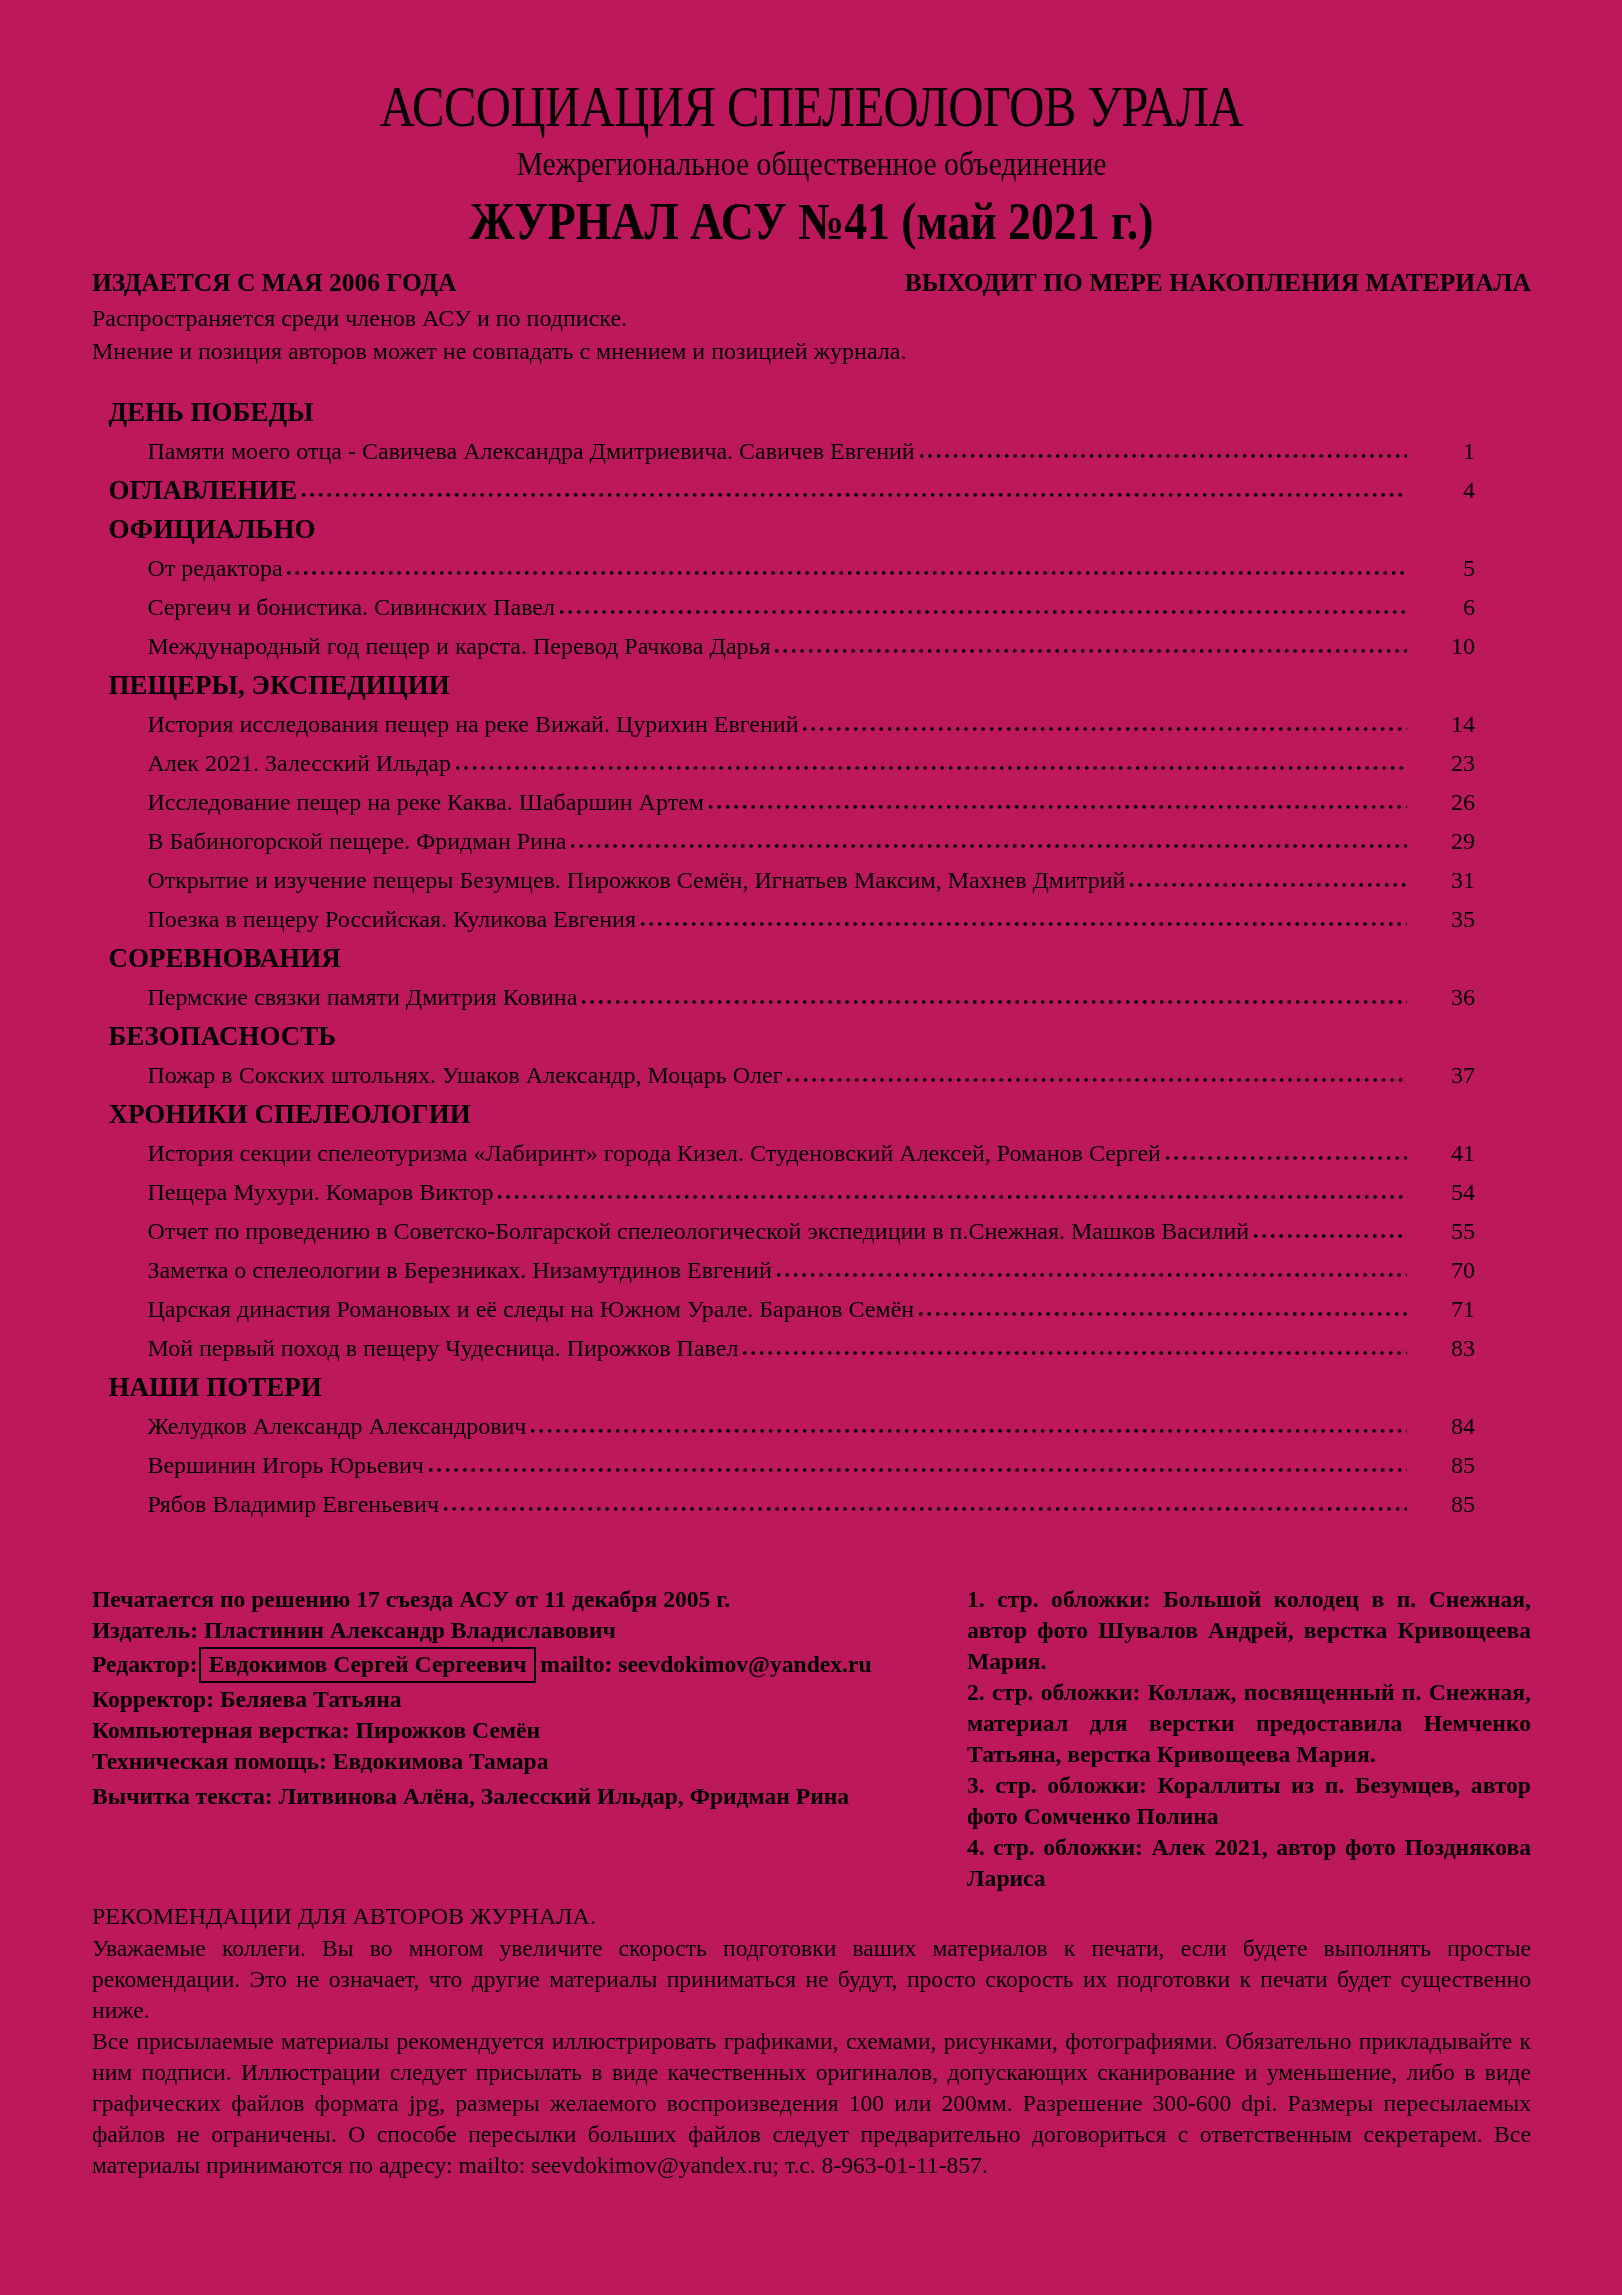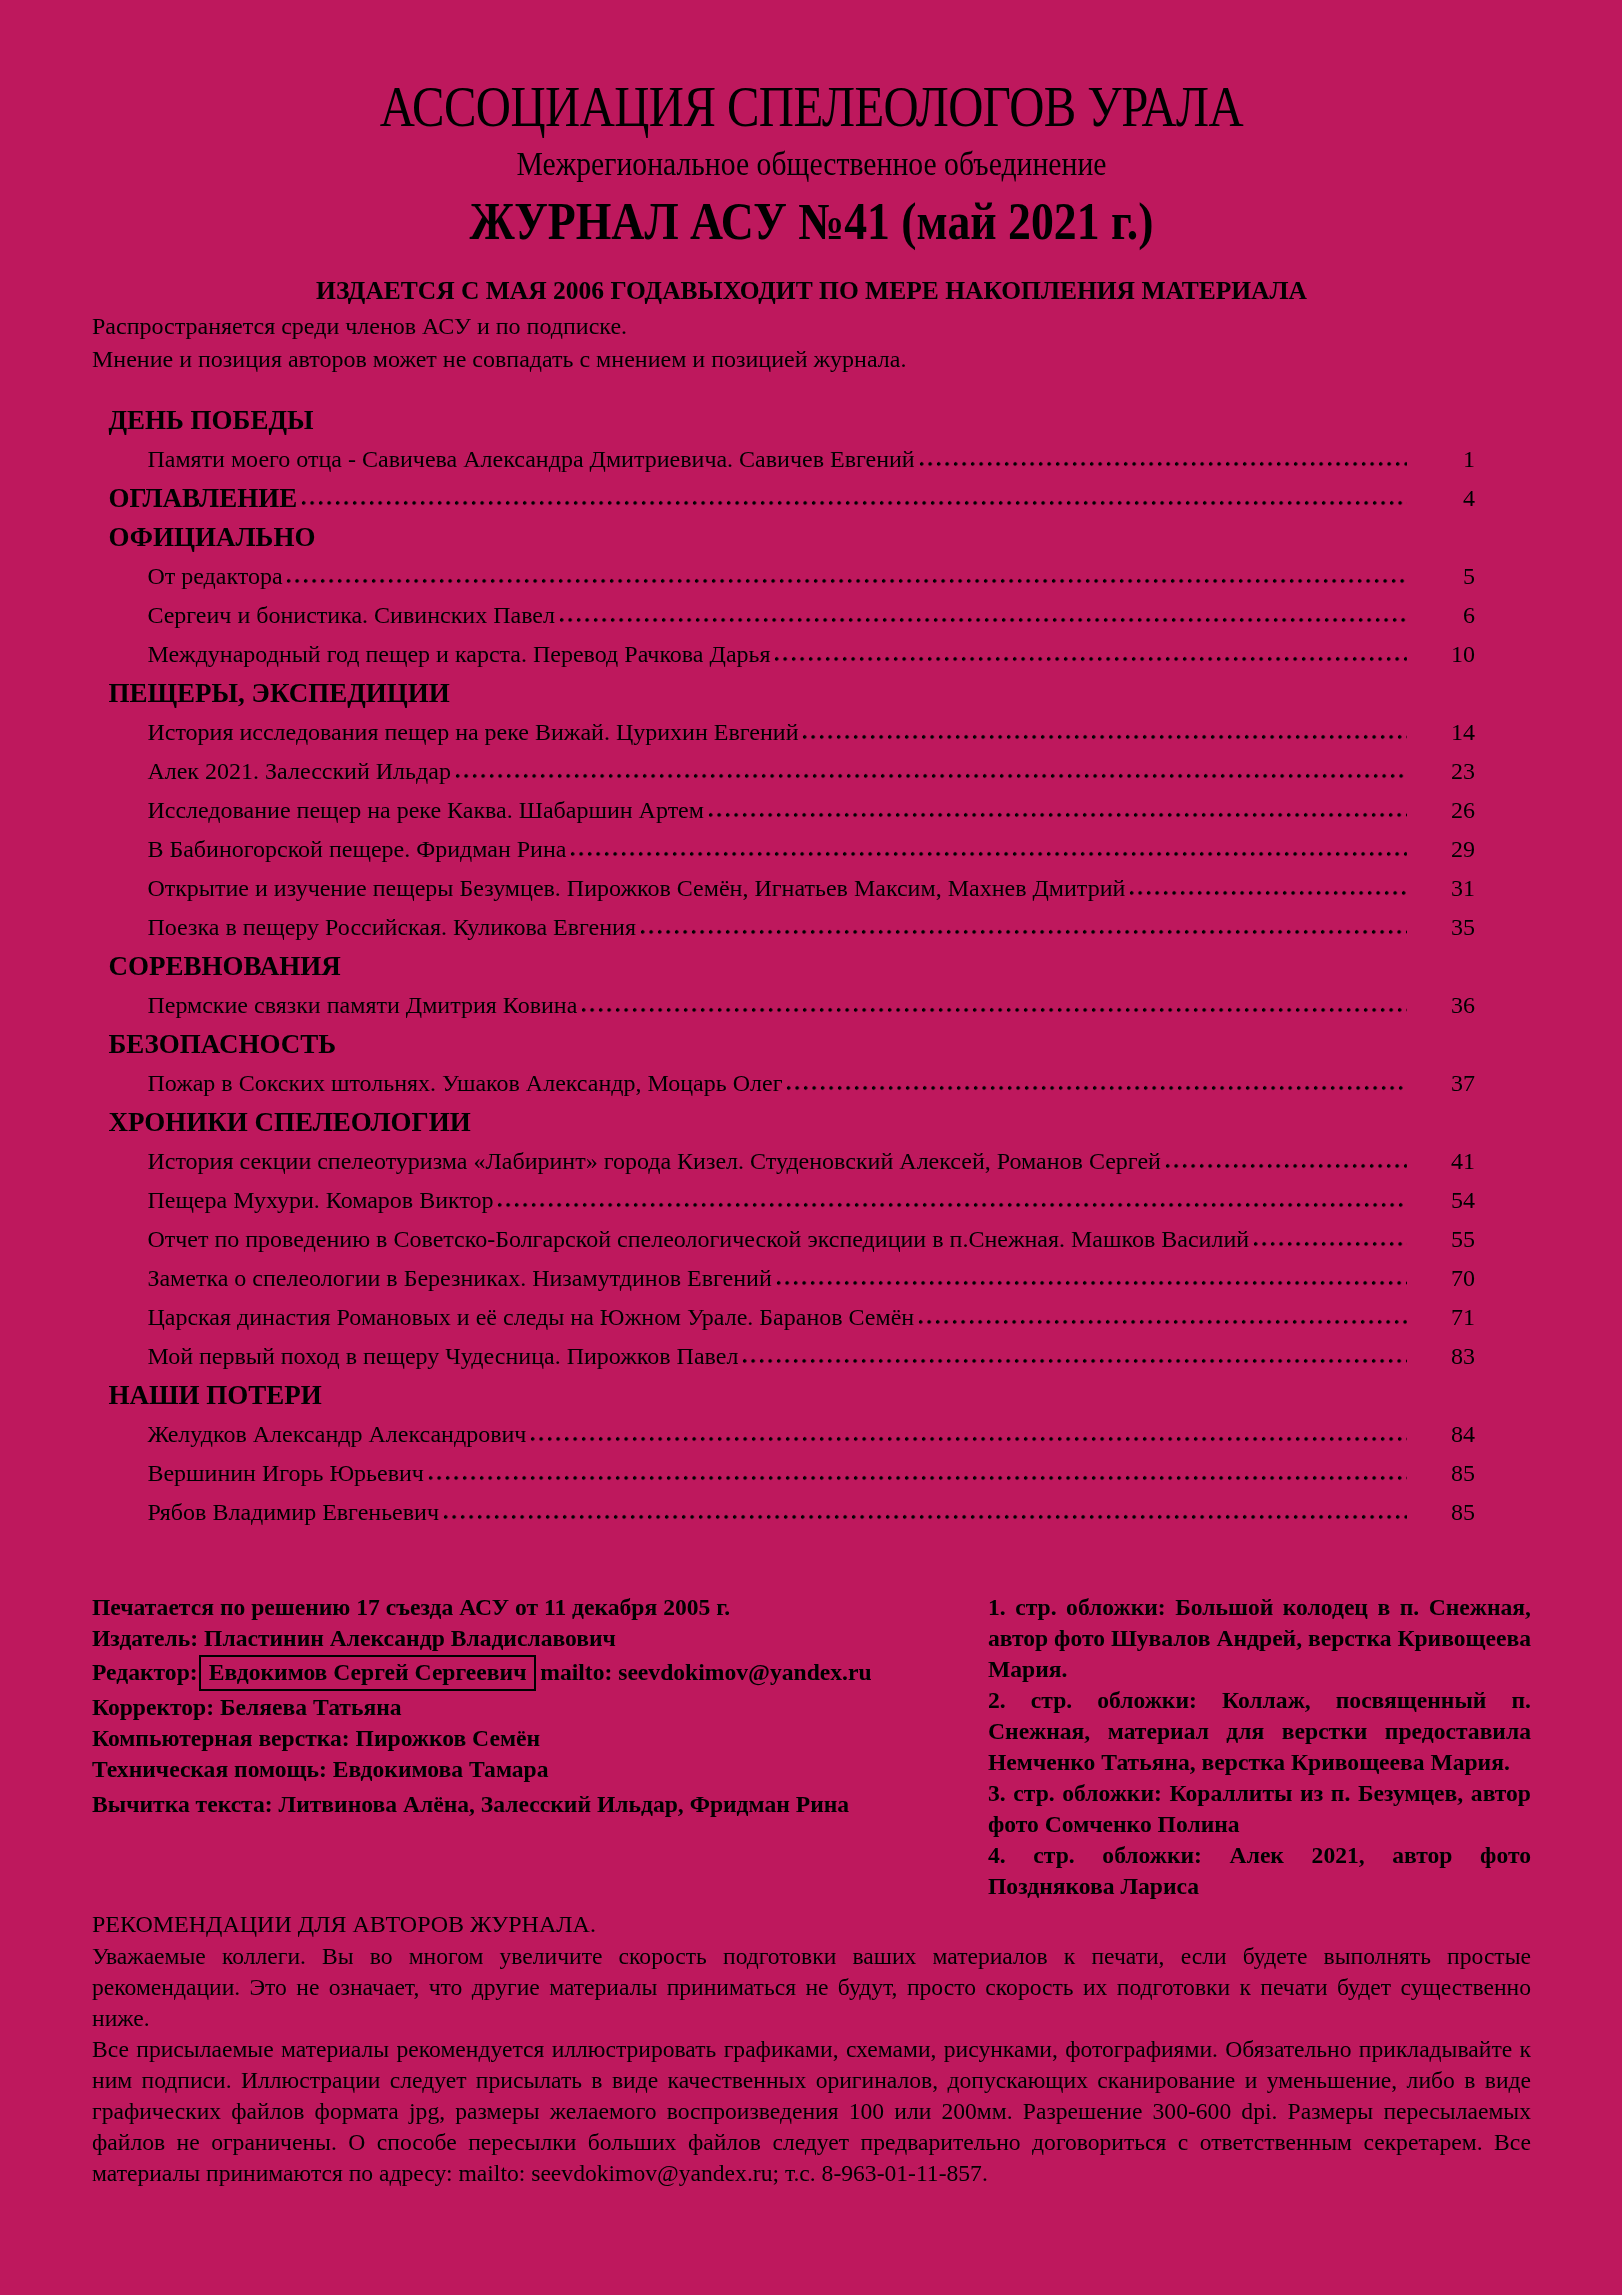--- a/index.html
+++ b/index.html
@@ -10,41 +10,41 @@
     padding:77px 92px 0 92px;overflow:hidden;
   }
   
   .hdr{text-align:center;}
   .org-name{display:block;font-size:58px;line-height:60px;white-space:nowrap;
     transform:scaleX(.84);transform-origin:50% 50%;letter-spacing:-0.7px;}
   .org-sub{display:block;font-size:33px;line-height:38px;margin-top:7.9px;white-space:nowrap;
     transform:scaleX(.9);transform-origin:50% 50%;}
   .issue-title{display:block;font-size:52px;line-height:59px;font-weight:bold;margin-top:9.2px;white-space:nowrap;
     transform:scaleX(.88);transform-origin:50% 50%;}
-  .issue-info{display:flex;justify-content:center;align-items:baseline;
-    margin-top:25px;font-size:25.5px;font-weight:bold;line-height:30px;}
+  .issue-info{display:flex;justify-content:space-between;align-items:baseline;
+    margin-top:17px;font-size:25.5px;font-weight:bold;line-height:30px;}
   .note{font-size:24px;line-height:31px;margin-top:5.2px;}
   .note + .note{margin-top:1.3px;}
   
   .toc{margin-top:21px;padding-left:16.4px;padding-right:56px;}
   .row{display:flex;align-items:flex-end;height:39px;}
   .lab{white-space:nowrap;font-size:24px;line-height:30px;}
   .sec .lab{font-size:27px;font-weight:bold;}
   .ent .lab{margin-left:39px;}
   .leader{flex:1 1 auto;height:5.9px;margin:0 6.5px 6.5px 3.9px;
     background-image:radial-gradient(circle at 2.6px 2.9px,#000 1.6px,transparent 2px);
     background-size:8.5px 5.9px;background-repeat:repeat-x;}
   .pg{width:62px;flex:0 0 auto;text-align:right;font-size:24px;line-height:30px;white-space:nowrap;}
   
   .colophon{display:flex;margin-top:65px;align-items:flex-start;gap:24px;}
   .col-left{width:831px;flex:0 0 auto;font-weight:bold;font-size:23.6px;}
   .col-left p{margin:0;line-height:31px;white-space:nowrap;}
   .col-left p.spaced{margin-top:3.9px;}
   .boxed{display:inline-block;border:2.6px solid #000;padding:0 7.9px 1.3px 7.9px;margin:1.3px 3.9px 1.3px 1.3px;}
-  .col-right{flex:1 1 auto;margin-left:41px;font-weight:bold;font-size:23.6px;}
+  .col-right{flex:1 1 auto;margin-left:20px;font-weight:bold;font-size:23.6px;}
   .col-right p{margin:0;line-height:31px;text-align:justify;}
   
   .recs{margin-top:6.5px;}
   .recs-h{font-size:24px;line-height:33px;margin:0;}
   .recs p.body{margin:0;font-size:23.6px;line-height:31px;text-align:justify;}
 </style>
 </head>
 <body>
 
 <div class="page">

